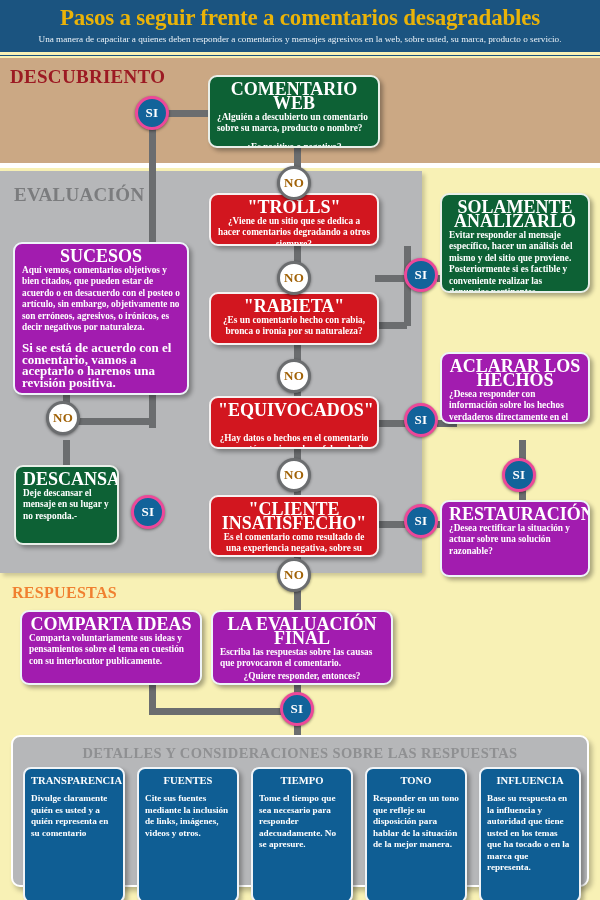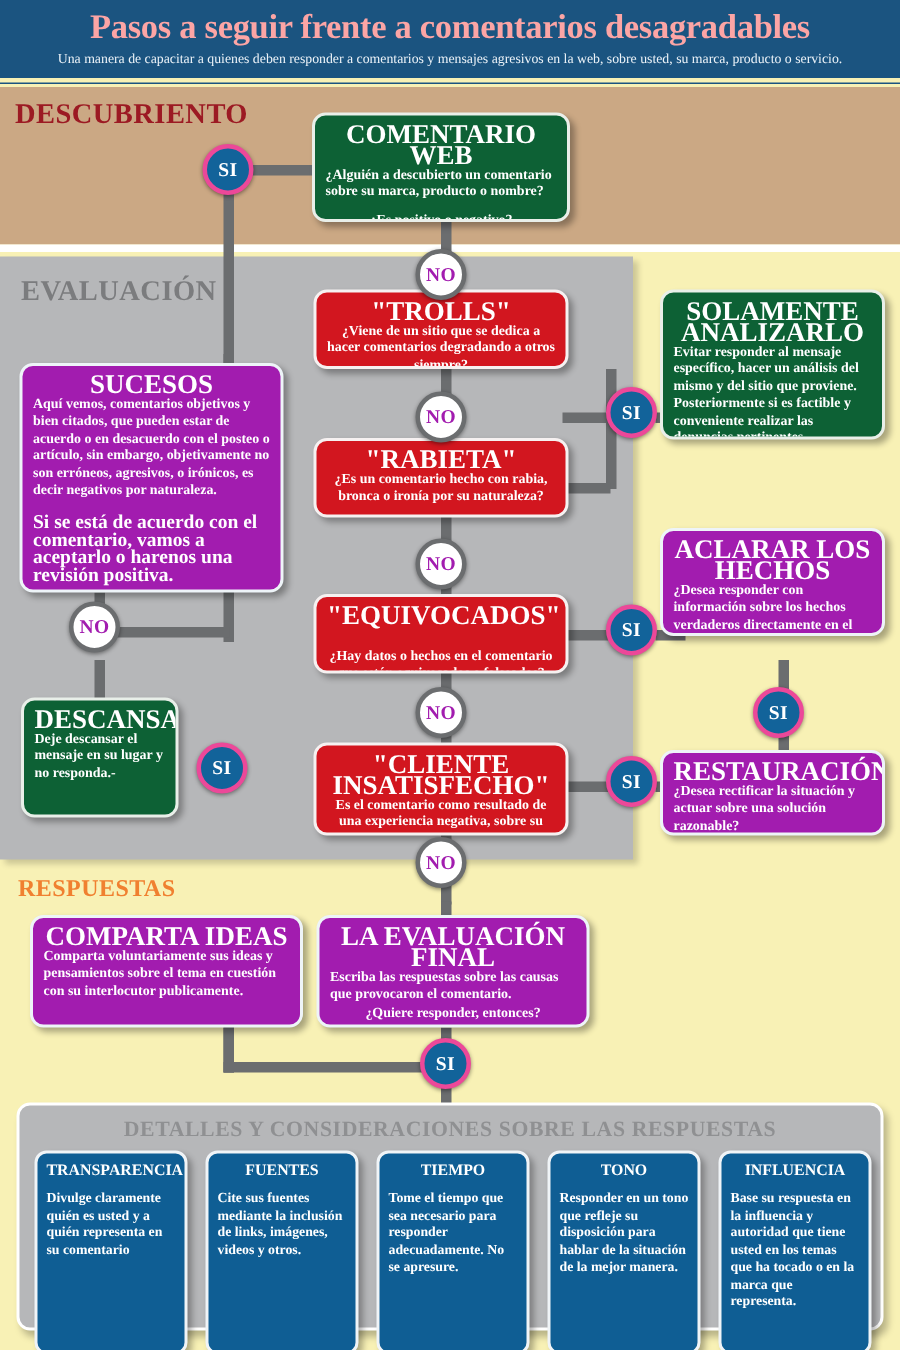--- a/index.html
+++ b/index.html
@@ -12,21 +12,21 @@
 
   
   .header{
     position:absolute;left:0;top:0;width:600px;height:56px;
     background:#1b5480;
     box-sizing:border-box;
     padding-top:4px;
     text-align:center;
   }
   .header h1{
-    margin:0;font-size:23px;line-height:28px;font-weight:bold;color:#fca5a5;
+    margin:0;font-size:23px;line-height:28px;font-weight:bold;color:#eab308;
     letter-spacing:-0.2px;
   }
   .header p{
     margin:1px 6px 0 6px;font-size:9.2px;line-height:12px;color:#ecf3f8;
   }
   .header-rule{position:absolute;left:0;top:52px;width:600px;height:3px;background:#f8f1b5;}
 
   
   .band-tan{position:absolute;left:0;top:58px;width:600px;height:105px;background:#cba884;}
   .band-tan-edge{position:absolute;left:0;top:163px;width:600px;height:5px;background:#ffffff;}
@@ -51,21 +51,21 @@
   
   .badge{
     position:absolute;width:34px;height:34px;border-radius:50%;
     box-sizing:border-box;z-index:6;
     display:flex;align-items:center;justify-content:center;
     font-weight:bold;font-size:13px;letter-spacing:.3px;
     border:3px solid #ec4899;
     box-shadow:0 1px 3px rgba(0,0,0,.45);
   }
   .badge-si{background:#12639a;color:#ffffff;}
-  .badge-no{background:#ffffff;color:#a21caf;border:3px solid #6b6d6f;}
+  .badge-no{background:#ffffff;color:#a16207;border:3px solid #6b6d6f;}
 
   
   .card{
     position:absolute;box-sizing:border-box;z-index:4;
     border-radius:9px;border:2px solid #f2f2f0;
     box-shadow:3px 3px 4px rgba(0,0,0,.32);
     padding:5px 7px 6px 7px;
     color:#ffffff;overflow:hidden;
   }
   .card .ttl{
@@ -212,21 +212,21 @@
   <div class="card c-green" style="left:440px;top:193px;width:150px;height:100px;">
     <span class="ttl">SOLAMENTE ANALIZARLO</span>
     <span class="bd">Evitar responder al mensaje específico, hacer un análisis del mismo y del sitio que proviene. Posteriormente si es factible y conveniente realizar las denuncias pertinentes.</span>
   </div>
 
   <div class="card c-blue" style="left:440px;top:352px;width:150px;height:72px;">
     <span class="ttl">ACLARAR LOS HECHOS</span>
     <span class="bd">¿Desea responder con información sobre los hechos verdaderos directamente en el lugar donde se hicieron los comentarios?</span>
   </div>
 
-  <div class="card c-blue" style="left:440px;top:500px;width:150px;height:57px;">
+  <div class="card c-blue" style="left:440px;top:500px;width:150px;height:77px;">
     <span class="ttl">RESTAURACIÓN</span>
     <span class="bd">¿Desea rectificar la situación y actuar sobre una solución razonable?</span>
   </div>
 
   <div class="card c-blue" style="left:20px;top:610px;width:182px;height:75px;">
     <span class="ttl">COMPARTA IDEAS</span>
     <span class="bd">Comparta voluntariamente sus ideas y pensamientos sobre el tema en cuestión con su interlocutor publicamente.</span>
   </div>
 
   <div class="card c-blue" style="left:211px;top:610px;width:182px;height:75px;">

